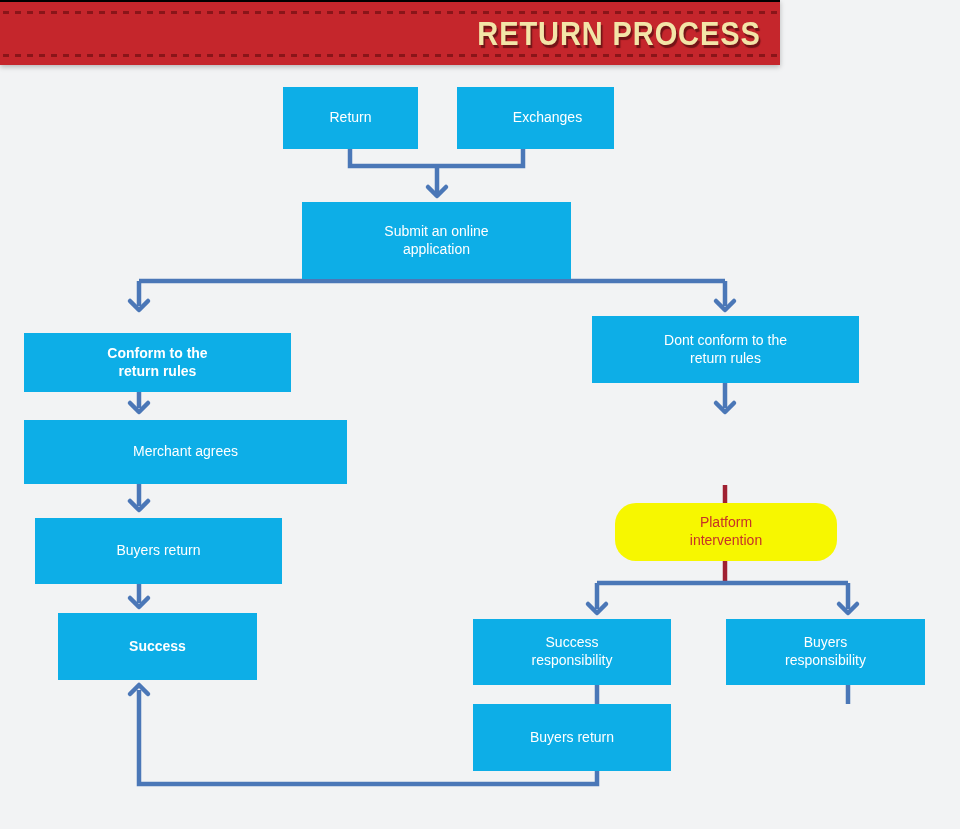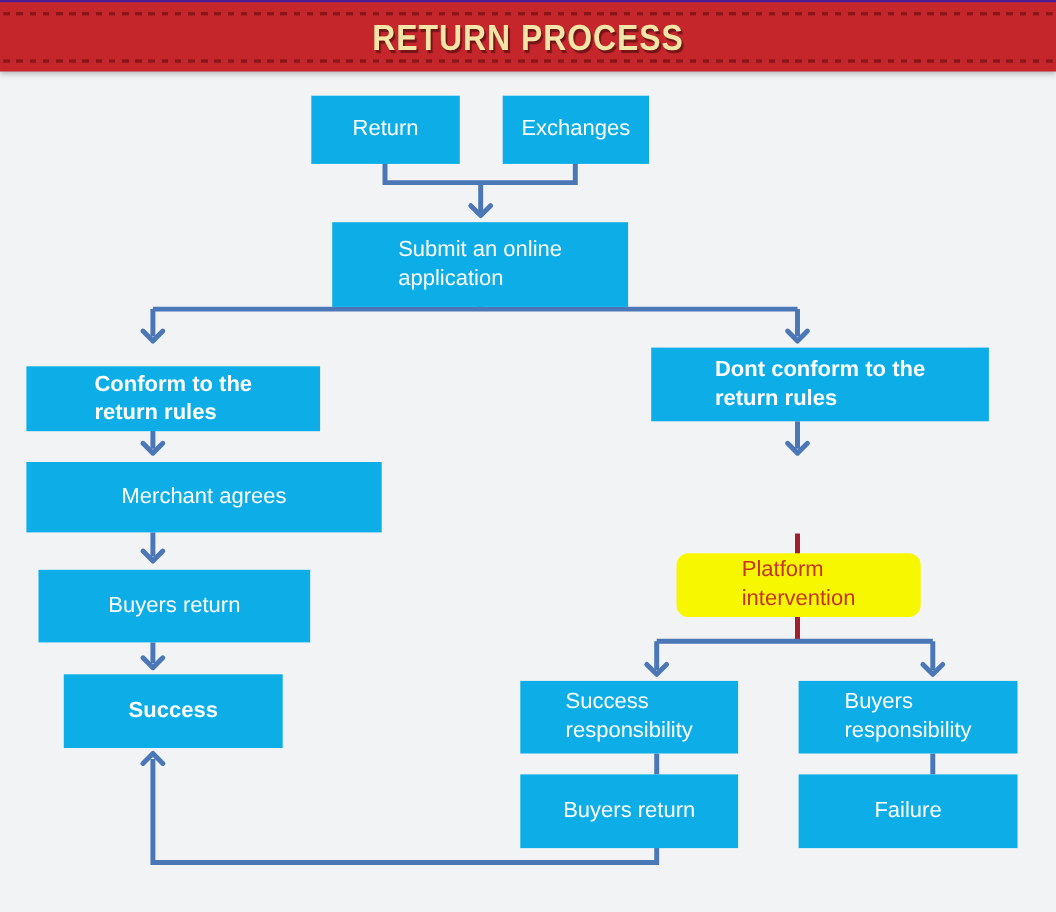--- a/index.html
+++ b/index.html
@@ -3,25 +3,25 @@
 <meta charset="utf-8">
 <style>
   html,body{margin:0;padding:0;}
   body{font-family:"Liberation Sans", sans-serif; background:#e9eaeb;}
   #page{
     position:relative; width:960px; height:829px; margin:0 auto;
     background:var(--page-bg,#f2f3f4); overflow:hidden;
   }
   
   .banner{
-    position:absolute; left:0; top:0; width:960px; height:63px;
+    position:absolute; left:0; top:0; width:780px; height:63px;
     background:var(--banner-bg,#c5262c);
-    border-top:2px solid #4c1d95;
+    border-top:2px solid #000000;
     box-shadow:0 2px 5px rgba(0,0,0,.25);
-    display:flex; align-items:center; justify-content:center;
+    display:flex; align-items:center; justify-content:flex-end;
   }
   .banner .dash{
     position:absolute; left:3px; right:3px; height:3px;
     background:repeating-linear-gradient(to right,
       var(--banner-dash,#8a1519) 0 6px, transparent 6px 12px);
   }
   .banner .dash.top{top:9px;}
   .banner .dash.bottom{bottom:8px;}
   .banner-title{
     color:var(--banner-title,#f3e5a8);
@@ -34,33 +34,33 @@
   svg.wires{position:absolute; left:0; top:0; z-index:1; pointer-events:none;}
   svg.wires path{fill:none; stroke-width:4.5px;}
   svg.wires .blue{stroke:var(--connector,#4b77b7);}
   svg.wires .red{stroke:var(--connector-red,#a02031);}
   svg.wires .head{stroke-linecap:round; stroke-linejoin:round;}
   
   .node{
     position:absolute; z-index:2;
     background:var(--node-bg,#0daee7); color:var(--node-text,#fff);
     display:flex; align-items:center; justify-content:center;
-    font-size:20px; line-height:1.28;
+    text-align:center; font-size:14px; line-height:1.28;
     white-space:pre-line;
   }
   .node.highlight{
     background:var(--highlight-bg,#f7f700);
     color:var(--highlight-text,#c63327);
-    border-radius:11px;
+    border-radius:21px;
   }
   .n-return        {left:283px; top:87px;  width:135px; height:62px;}
-  .n-exchanges     {left:457px; top:87px;  width:133px; height:62px;}
+  .n-exchanges     {left:457px; top:87px;  width:133px; height:62px;padding-left:24px;}
   .n-submit        {left:302px; top:202px; width:269px; height:77px;}
   .n-conform       {left:24px;  top:333px; width:267px; height:59px;font-weight:bold;}
-  .n-dontconform   {left:592px; top:316px; width:307px; height:67px;font-weight:bold;}
+  .n-dontconform   {left:592px; top:316px; width:267px; height:67px;}
   .n-magree        {left:24px;  top:420px; width:323px; height:64px;}
   .n-mdont         {left:592px; top:420px; width:266px; height:65px;}
   .n-platform      {left:615px; top:503px; width:222px; height:58px;}
   .n-breturn-left  {left:35px;  top:518px; width:247px; height:66px;}
   .n-success       {left:58px;  top:613px; width:199px; height:67px;font-weight:bold;}
   .n-bizresp       {left:473px; top:619px; width:198px; height:66px;}
   .n-buyresp       {left:726px; top:619px; width:199px; height:66px;}
   .n-breturn-mid   {left:473px; top:704px; width:198px; height:67px;}
   .n-failure       {left:726px; top:704px; width:199px; height:67px;}
 </style>
@@ -118,15 +118,14 @@
   <div class="node n-magree">Merchant agrees</div>
   <div class="node highlight n-platform">Platform
 intervention</div>
   <div class="node n-breturn-left">Buyers return</div>
   <div class="node n-success">Success</div>
   <div class="node n-bizresp">Success
 responsibility</div>
   <div class="node n-buyresp">Buyers
 responsibility</div>
   <div class="node n-breturn-mid">Buyers return</div>
-  <div class="node n-failure">Failure</div>
 
 </div>
 
 </body></html>

